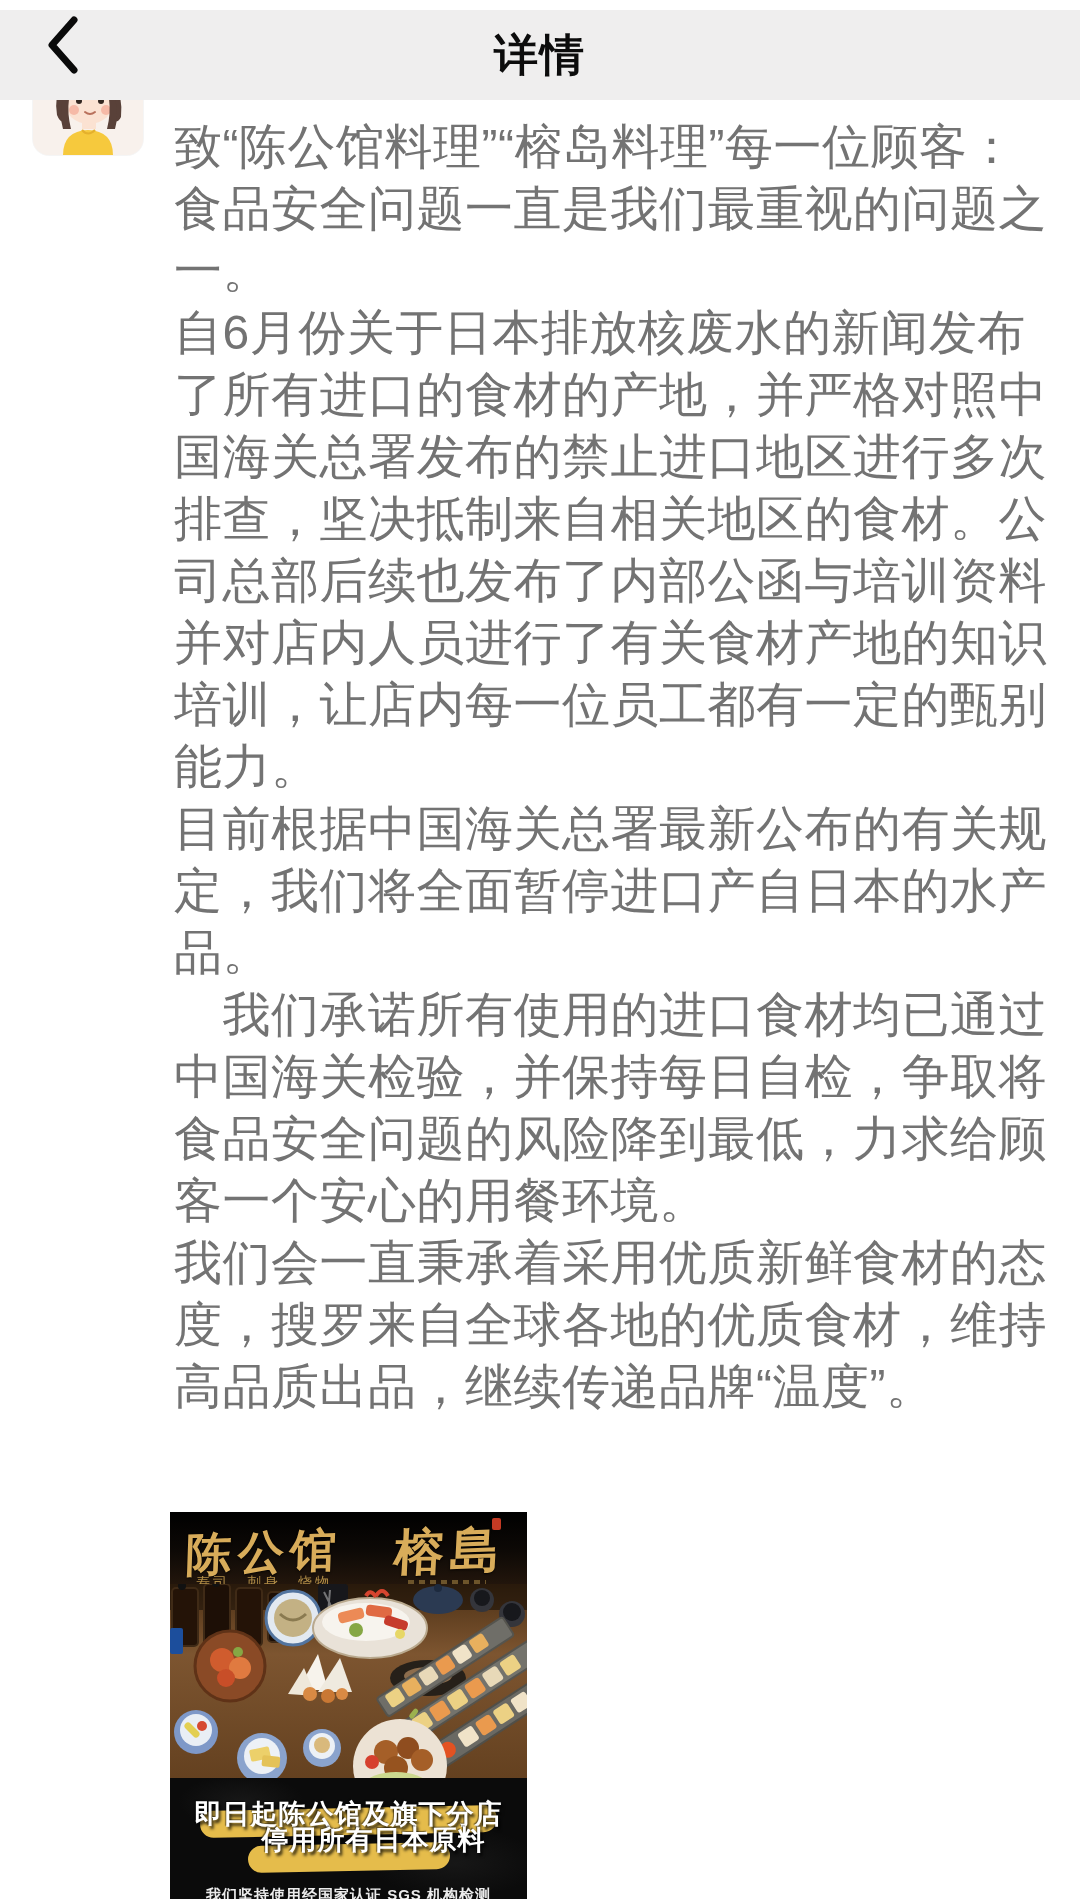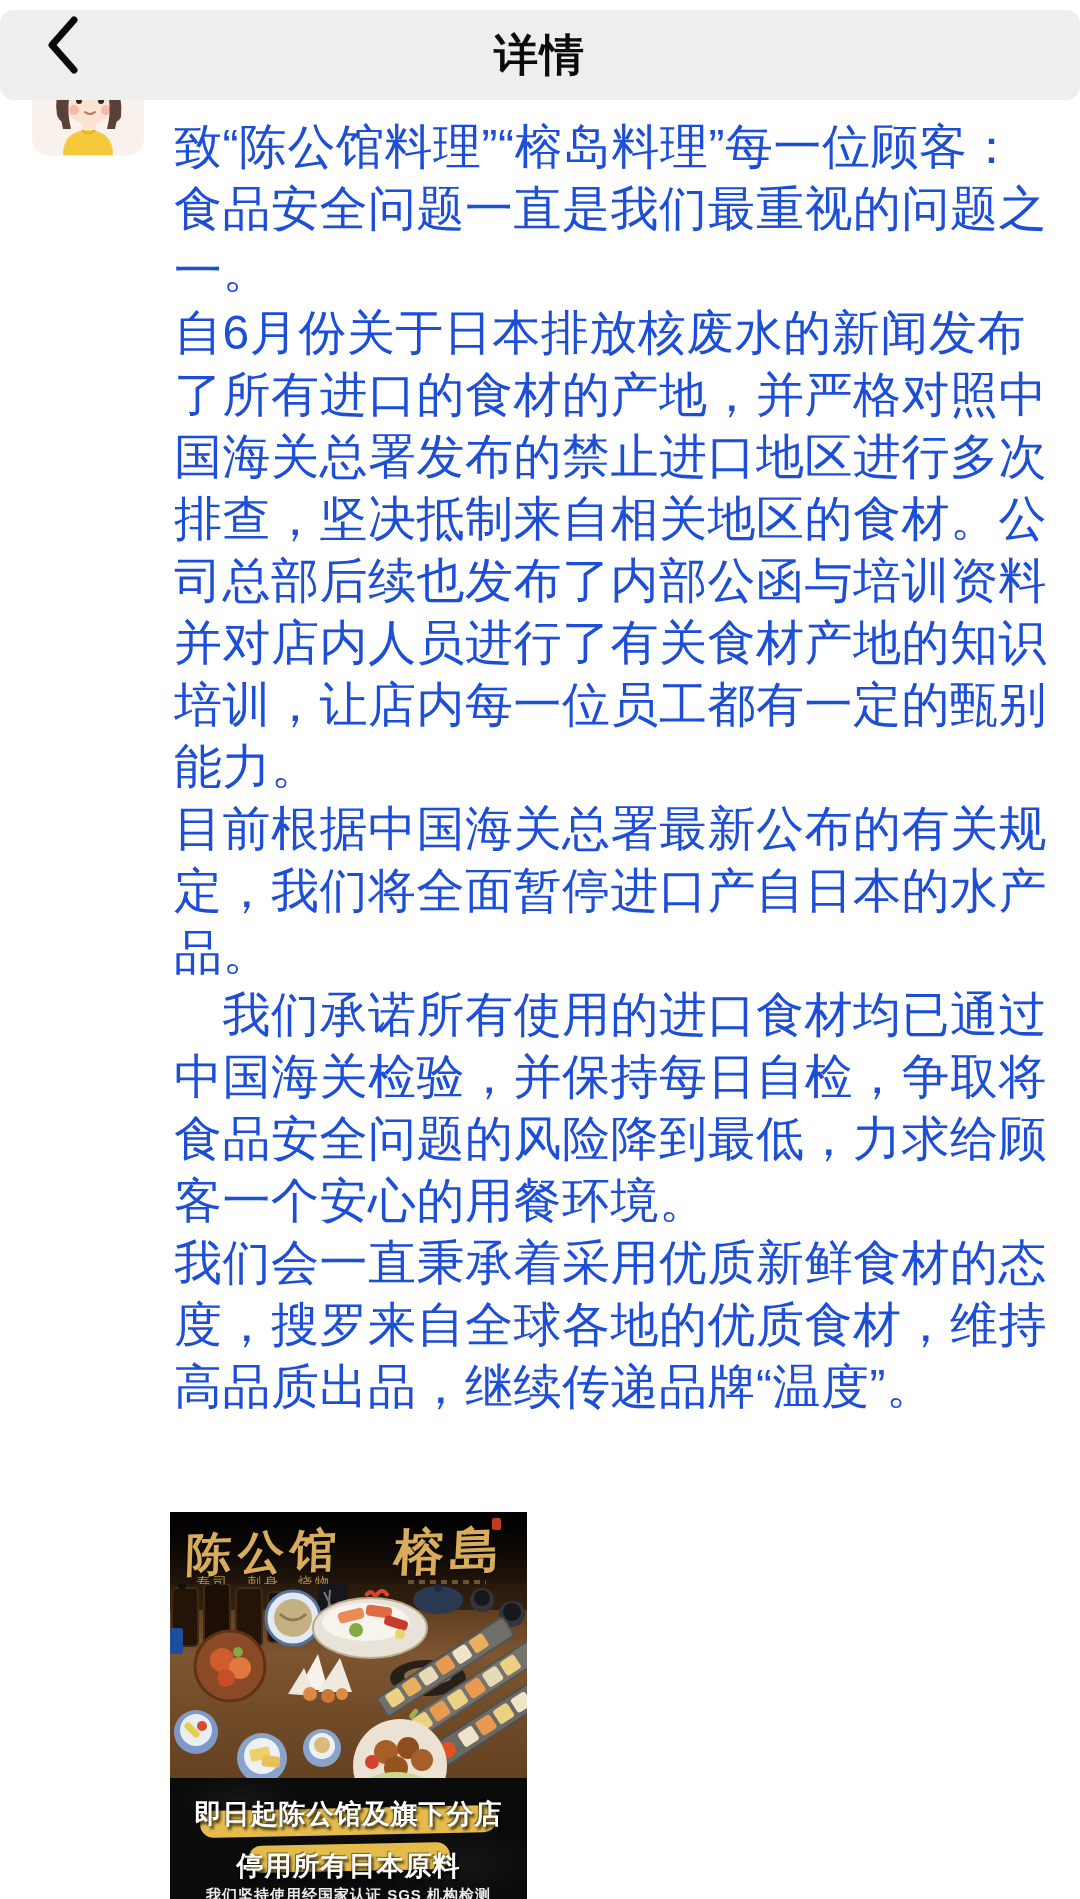--- a/index.html
+++ b/index.html
@@ -1,32 +1,32 @@
 <!DOCTYPE html>
 <html><head>
 <meta charset="utf-8">
 <style>
   html,body{margin:0;padding:0;}
   body{font-family:"Liberation Sans",sans-serif;background:#888;}
   #page{position:relative;width:1080px;height:1899px;background:#ffffff;overflow:hidden;margin:0 auto;}
 
   
   #topstrip{position:absolute;left:0;top:0;width:1080px;height:10px;background:#ffffff;z-index:6;}
-  #navbar{position:absolute;left:0;top:10px;width:1080px;height:90px;background:#efeeee;z-index:5;border-radius:14px;}
+  #navbar{position:absolute;left:0;top:10px;width:1080px;height:90px;background:#efeeee;z-index:5;}
   #back-btn{position:absolute;left:36px;top:12px;width:60px;height:66px;cursor:pointer;}
   #navbar .title{position:absolute;left:0;top:0;width:100%;height:90px;line-height:90px;
     text-align:center;font-size:44px;font-weight:700;color:#0c0c0c;letter-spacing:2px;}
 
   
   #avatar{position:absolute;left:33px;top:45px;width:110px;height:110px;border-radius:16px;
     overflow:hidden;background:#f8f1ec;z-index:2;box-shadow:0 0 0 1px rgba(0,0,0,0.04);}
 
   
   #post-text{position:absolute;left:174px;top:116px;width:880px;z-index:1;}
-  .text-line{height:62px;line-height:62px;font-size:48px;color:#1d4ed8;white-space:nowrap;letter-spacing:0.5px;}
+  .text-line{height:62px;line-height:62px;font-size:48px;color:#737373;white-space:nowrap;letter-spacing:0.5px;}
 
   
   #photo{position:absolute;left:170px;top:1512px;width:357px;height:387px;overflow:hidden;
     background:linear-gradient(180deg,#000000 0%,#0d0906 10%,#23160c 19%,#15100b 100%);z-index:1;}
   .brand{position:absolute;color:#d8ac5a;font-weight:700;
     text-shadow:0 1px 2px rgba(0,0,0,.8);letter-spacing:6px;}
   #brand-left{left:16px;top:10px;font-size:46px;transform:skewX(-4deg) rotate(-2deg);}
   #brand-right{left:224px;top:6px;font-size:50px;transform:skewX(-5deg) rotate(-2deg);}
   #seal-dot{position:absolute;left:322px;top:6px;width:9px;height:12px;background:#c33a24;border-radius:2px;}
   #brand-sub{position:absolute;left:26px;top:62px;font-size:14px;color:#caa251;opacity:.85;
@@ -42,21 +42,21 @@
     background:
       radial-gradient(90px 40px at 20% 20%,rgba(60,60,60,.25),transparent 70%),
       radial-gradient(120px 50px at 80% 70%,rgba(70,70,70,.2),transparent 70%),
       #0b0b0b;}
   .hl-strip{position:absolute;background:#e5bc4b;border-radius:14px;transform:rotate(-1.2deg);}
   #strip1{left:30px;top:30px;width:297px;height:27px;}
   #strip2{left:78px;top:66px;width:202px;height:27px;}
   .banner-text{position:absolute;width:357px;text-align:center;color:#ffffff;font-weight:700;font-size:27px;
     letter-spacing:1px;text-shadow:2px 3px 3px rgba(0,0,0,.8),-1px -1px 1px rgba(0,0,0,.5);}
   #banner1{top:18px;}
-  #banner2{top:70px;}
+  #banner2{top:44px;padding-left:25px;}
   #photo-footnote{position:absolute;top:108px;width:357px;text-align:center;color:#ececec;
     font-size:15px;letter-spacing:1px;font-weight:700;}
 </style>
 </head>
 <body>
 
 <div id="page">
 
   <div id="post-text">
       <div class="text-line">致“陈公馆料理”“榕岛料理”每一位顾客：</div>

